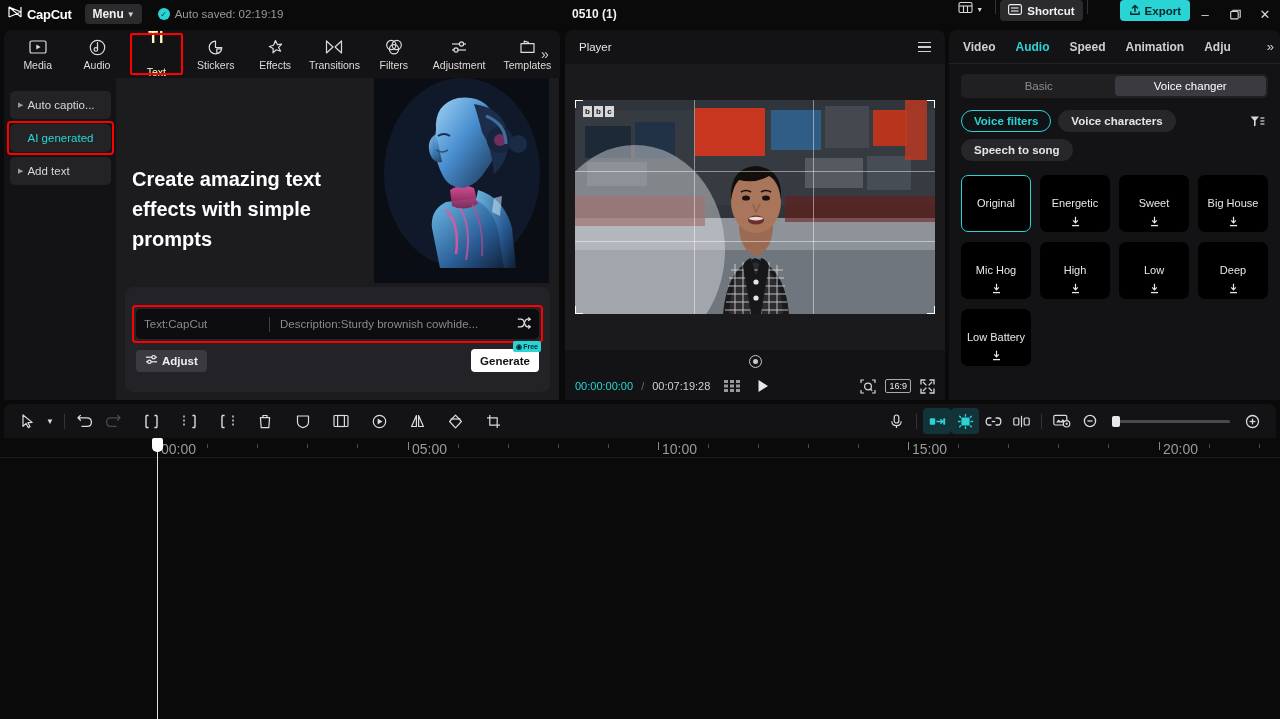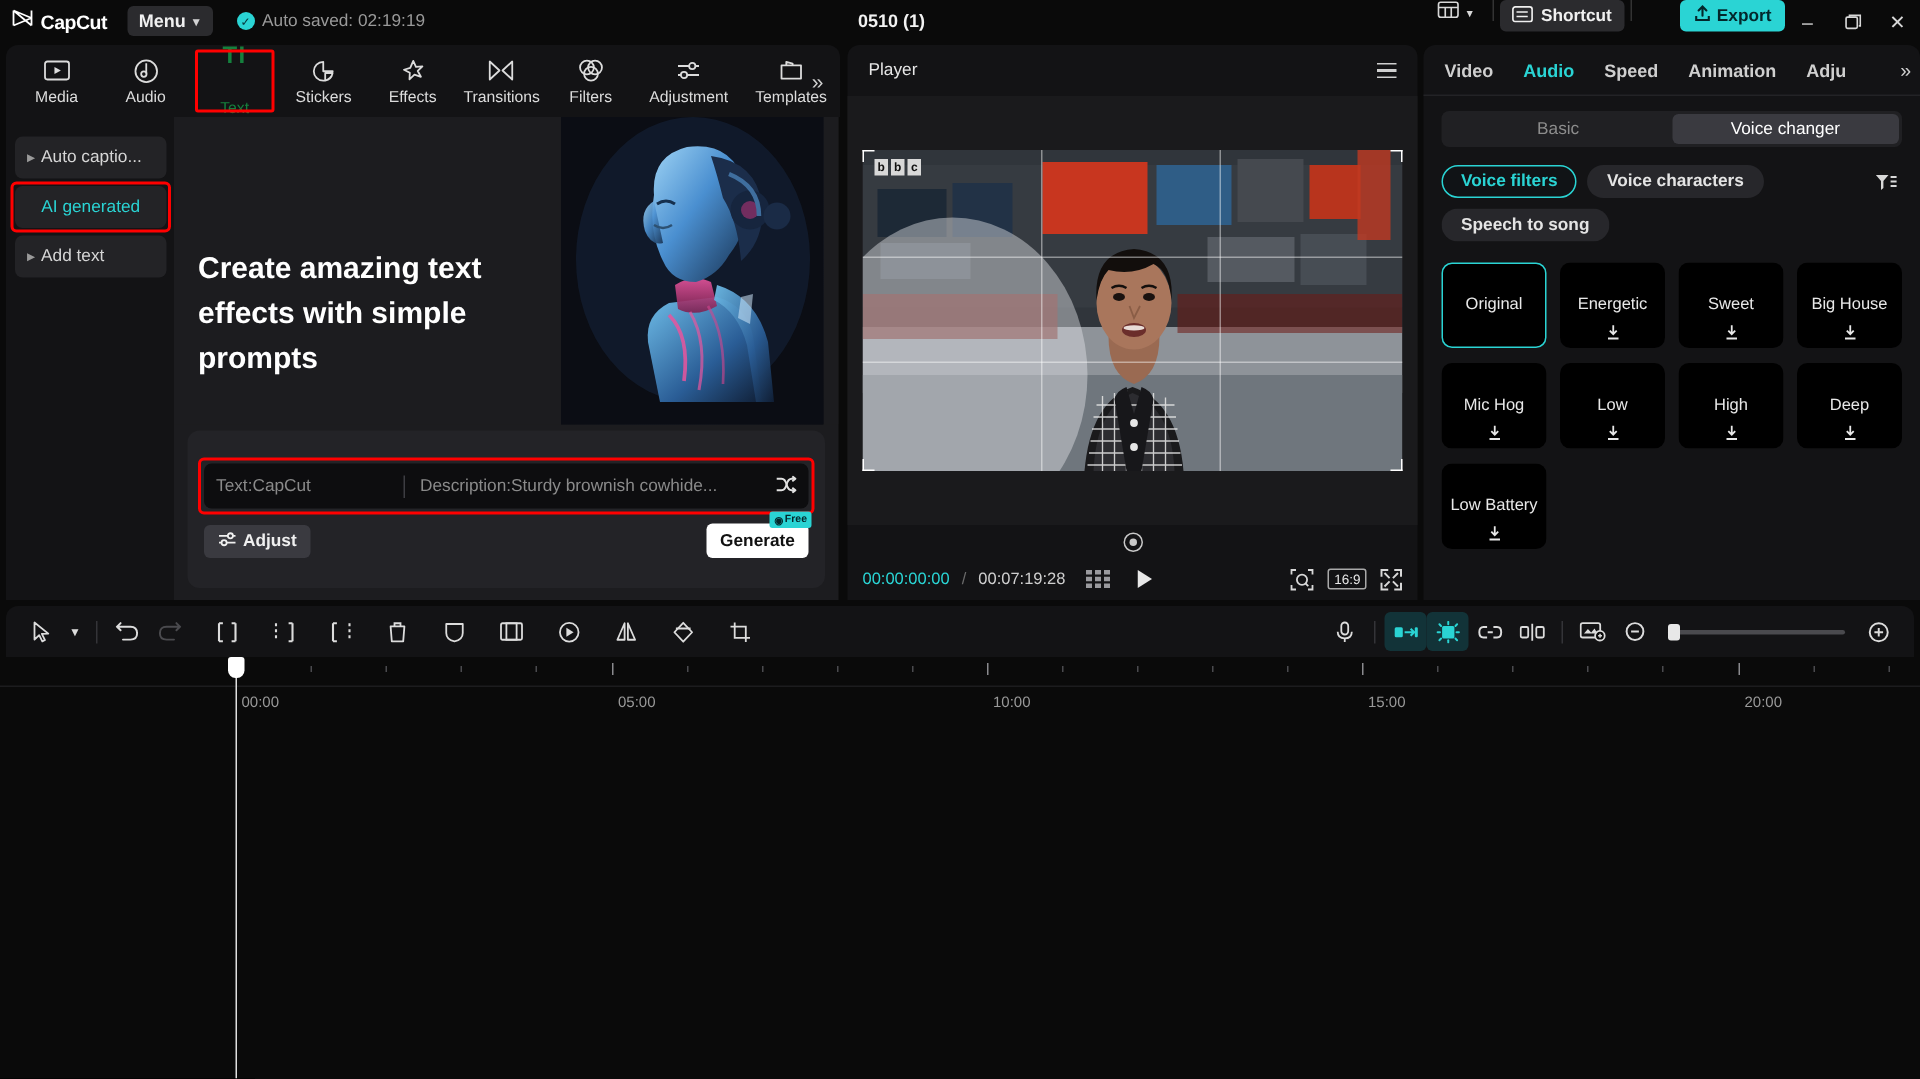--- a/index.html
+++ b/index.html
@@ -62,21 +62,21 @@
     background: #131315; border-radius: 8px 8px 0 0;
     display: flex; align-items: center; padding-left: 4px;
   }
   .ttab {
     width: 60px; height: 46px; display: flex; flex-direction: column;
     align-items: center; justify-content: center; gap: 2px; cursor: pointer;
     position: relative; color: #dcdcdc;
   }
   .ttab .ic { height: 19px; display: flex; align-items: center; justify-content: center; }
   .ttab .lb { font-size: 10.5px; white-space: nowrap; }
-  .ttab.active { color: #15803d; gap: 20px; }
+  .ttab.active { color: #fef9c3; gap: 20px; }
   .ttab.sel-box::after {
     content: ""; position: absolute; left: 3px; top: 2px; right: 3px; bottom: 2px;
     border: 2px solid #ff0000; border-radius: 2px; pointer-events: none;
   }
   .ttab-more {
     position: absolute; right: 4px; top: 13px; width: 22px; height: 22px;
     display: flex; align-items: center; justify-content: center;
     font-size: 14px; color: #cfcfcf; cursor: pointer;
   }
 
@@ -275,21 +275,21 @@
   .zoom-knob {
     position: absolute; left: 0; top: -4px; width: 8px; height: 11px;
     background: #e8e8e8; border-radius: 2px;
   }
   .ruler {
     position: absolute; left: 0; top: 34px; width: 1280px; height: 20px;
     background: #0a0a0a; border-bottom: 1px solid #1c1c1e;
   }
   .tick { position: absolute; top: 6px; width: 1px; height: 4px; background: #4a4a4e; }
   .tick.major { top: 4px; height: 8px; background: #8a8a8e; }
-  .rlabel { position: absolute; top: 3px; font-size: 10px; color: #9a9a9a; white-space: nowrap; margin-top: 22px; }
+  .rlabel { position: absolute; top: 3px; font-size: 14px; color: #9a9a9a; white-space: nowrap; }
   .playhead { position: absolute; top: 34px; width: 1px; height: 281px; background: #e0e0e0; }
   .playhead-cap {
     position: absolute; left: -5px; top: 0; width: 11px; height: 14px;
     background: #fff; border-radius: 2px 2px 5px 5px;
   }
 </style>
 </head>
 <body>
 
 <div class="app">
@@ -718,30 +718,30 @@
       <div class="tile">
         <span>Mic Hog</span>
         <span class="dl">
             <svg width="11" height="11" viewBox="0 0 11 11">
               <path d="M5.5 0.8 L5.5 6.6 M3.2 4.4 L5.5 6.8 L7.8 4.4" stroke="#e8e8e8" stroke-width="1.2" fill="none"></path>
               <line x1="2" y1="9.6" x2="9" y2="9.6" stroke="#e8e8e8" stroke-width="1.3"></line>
             </svg>
           </span>
       </div>
       <div class="tile">
-        <span>Low</span>
+        <span>High</span>
         <span class="dl">
             <svg width="11" height="11" viewBox="0 0 11 11">
               <path d="M5.5 0.8 L5.5 6.6 M3.2 4.4 L5.5 6.8 L7.8 4.4" stroke="#e8e8e8" stroke-width="1.2" fill="none"></path>
               <line x1="2" y1="9.6" x2="9" y2="9.6" stroke="#e8e8e8" stroke-width="1.3"></line>
             </svg>
           </span>
       </div>
       <div class="tile">
-        <span>High</span>
+        <span>Low</span>
         <span class="dl">
             <svg width="11" height="11" viewBox="0 0 11 11">
               <path d="M5.5 0.8 L5.5 6.6 M3.2 4.4 L5.5 6.8 L7.8 4.4" stroke="#e8e8e8" stroke-width="1.2" fill="none"></path>
               <line x1="2" y1="9.6" x2="9" y2="9.6" stroke="#e8e8e8" stroke-width="1.3"></line>
             </svg>
           </span>
       </div>
       <div class="tile">
         <span>Deep</span>
         <span class="dl">

